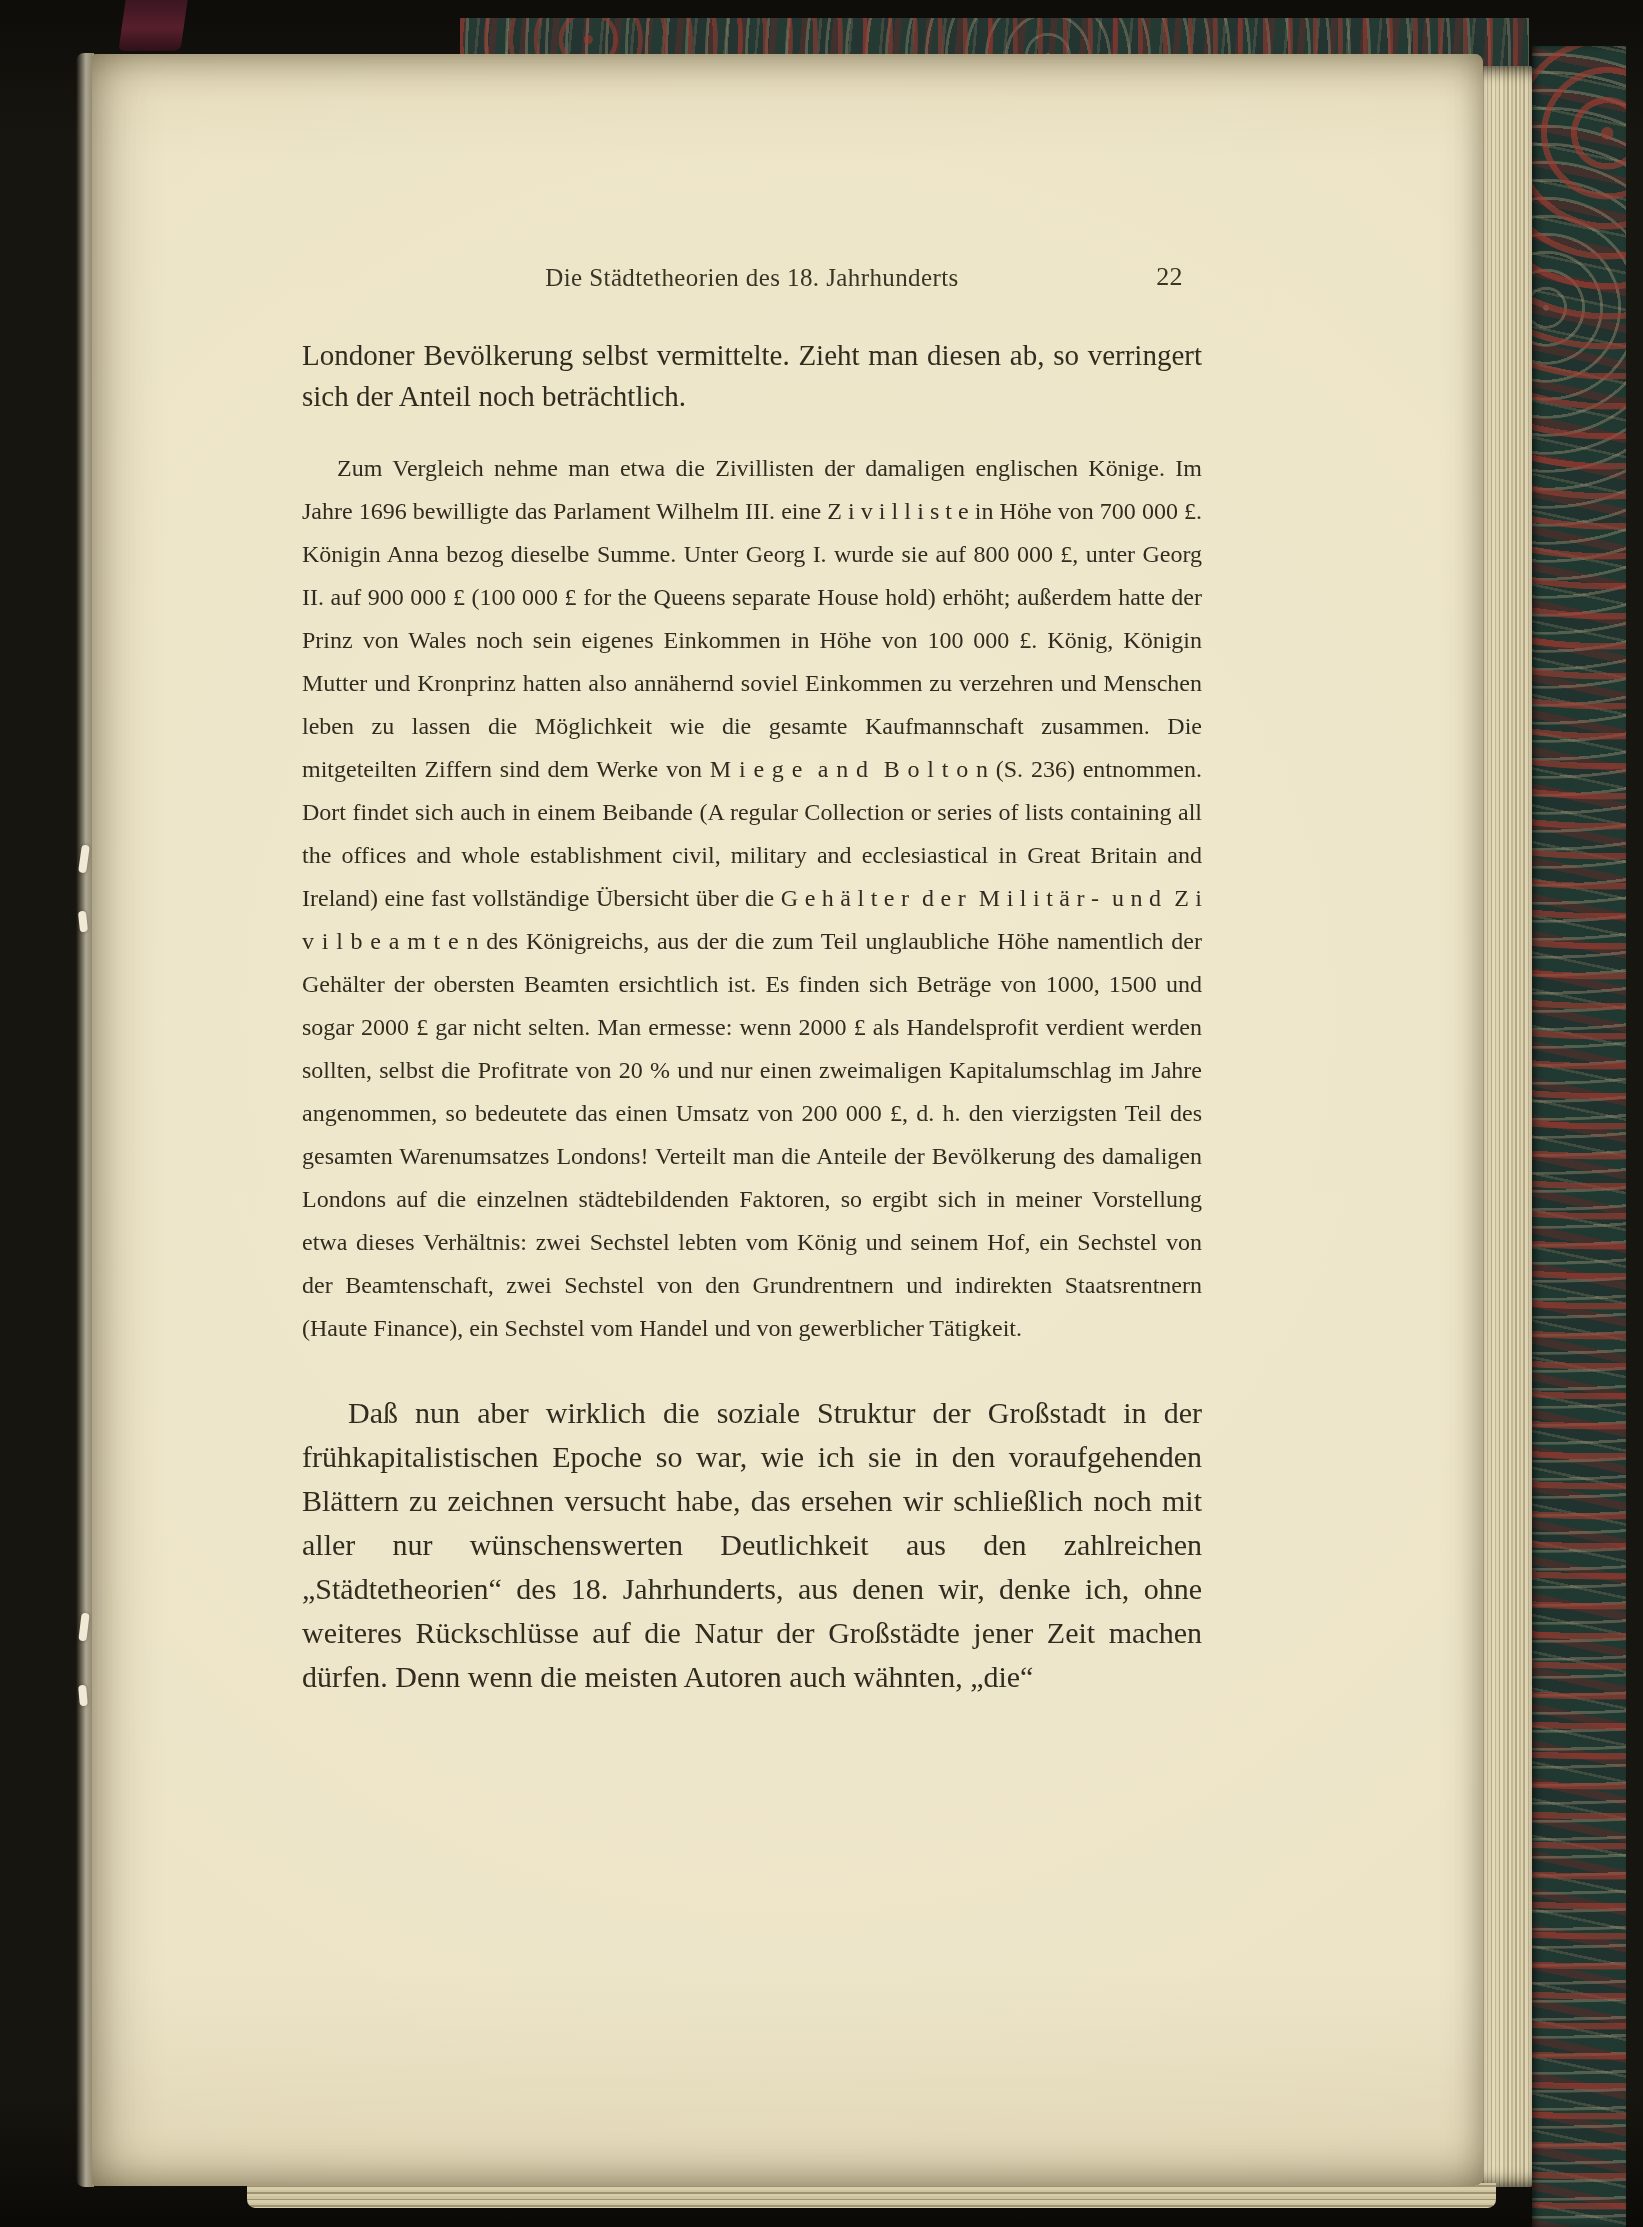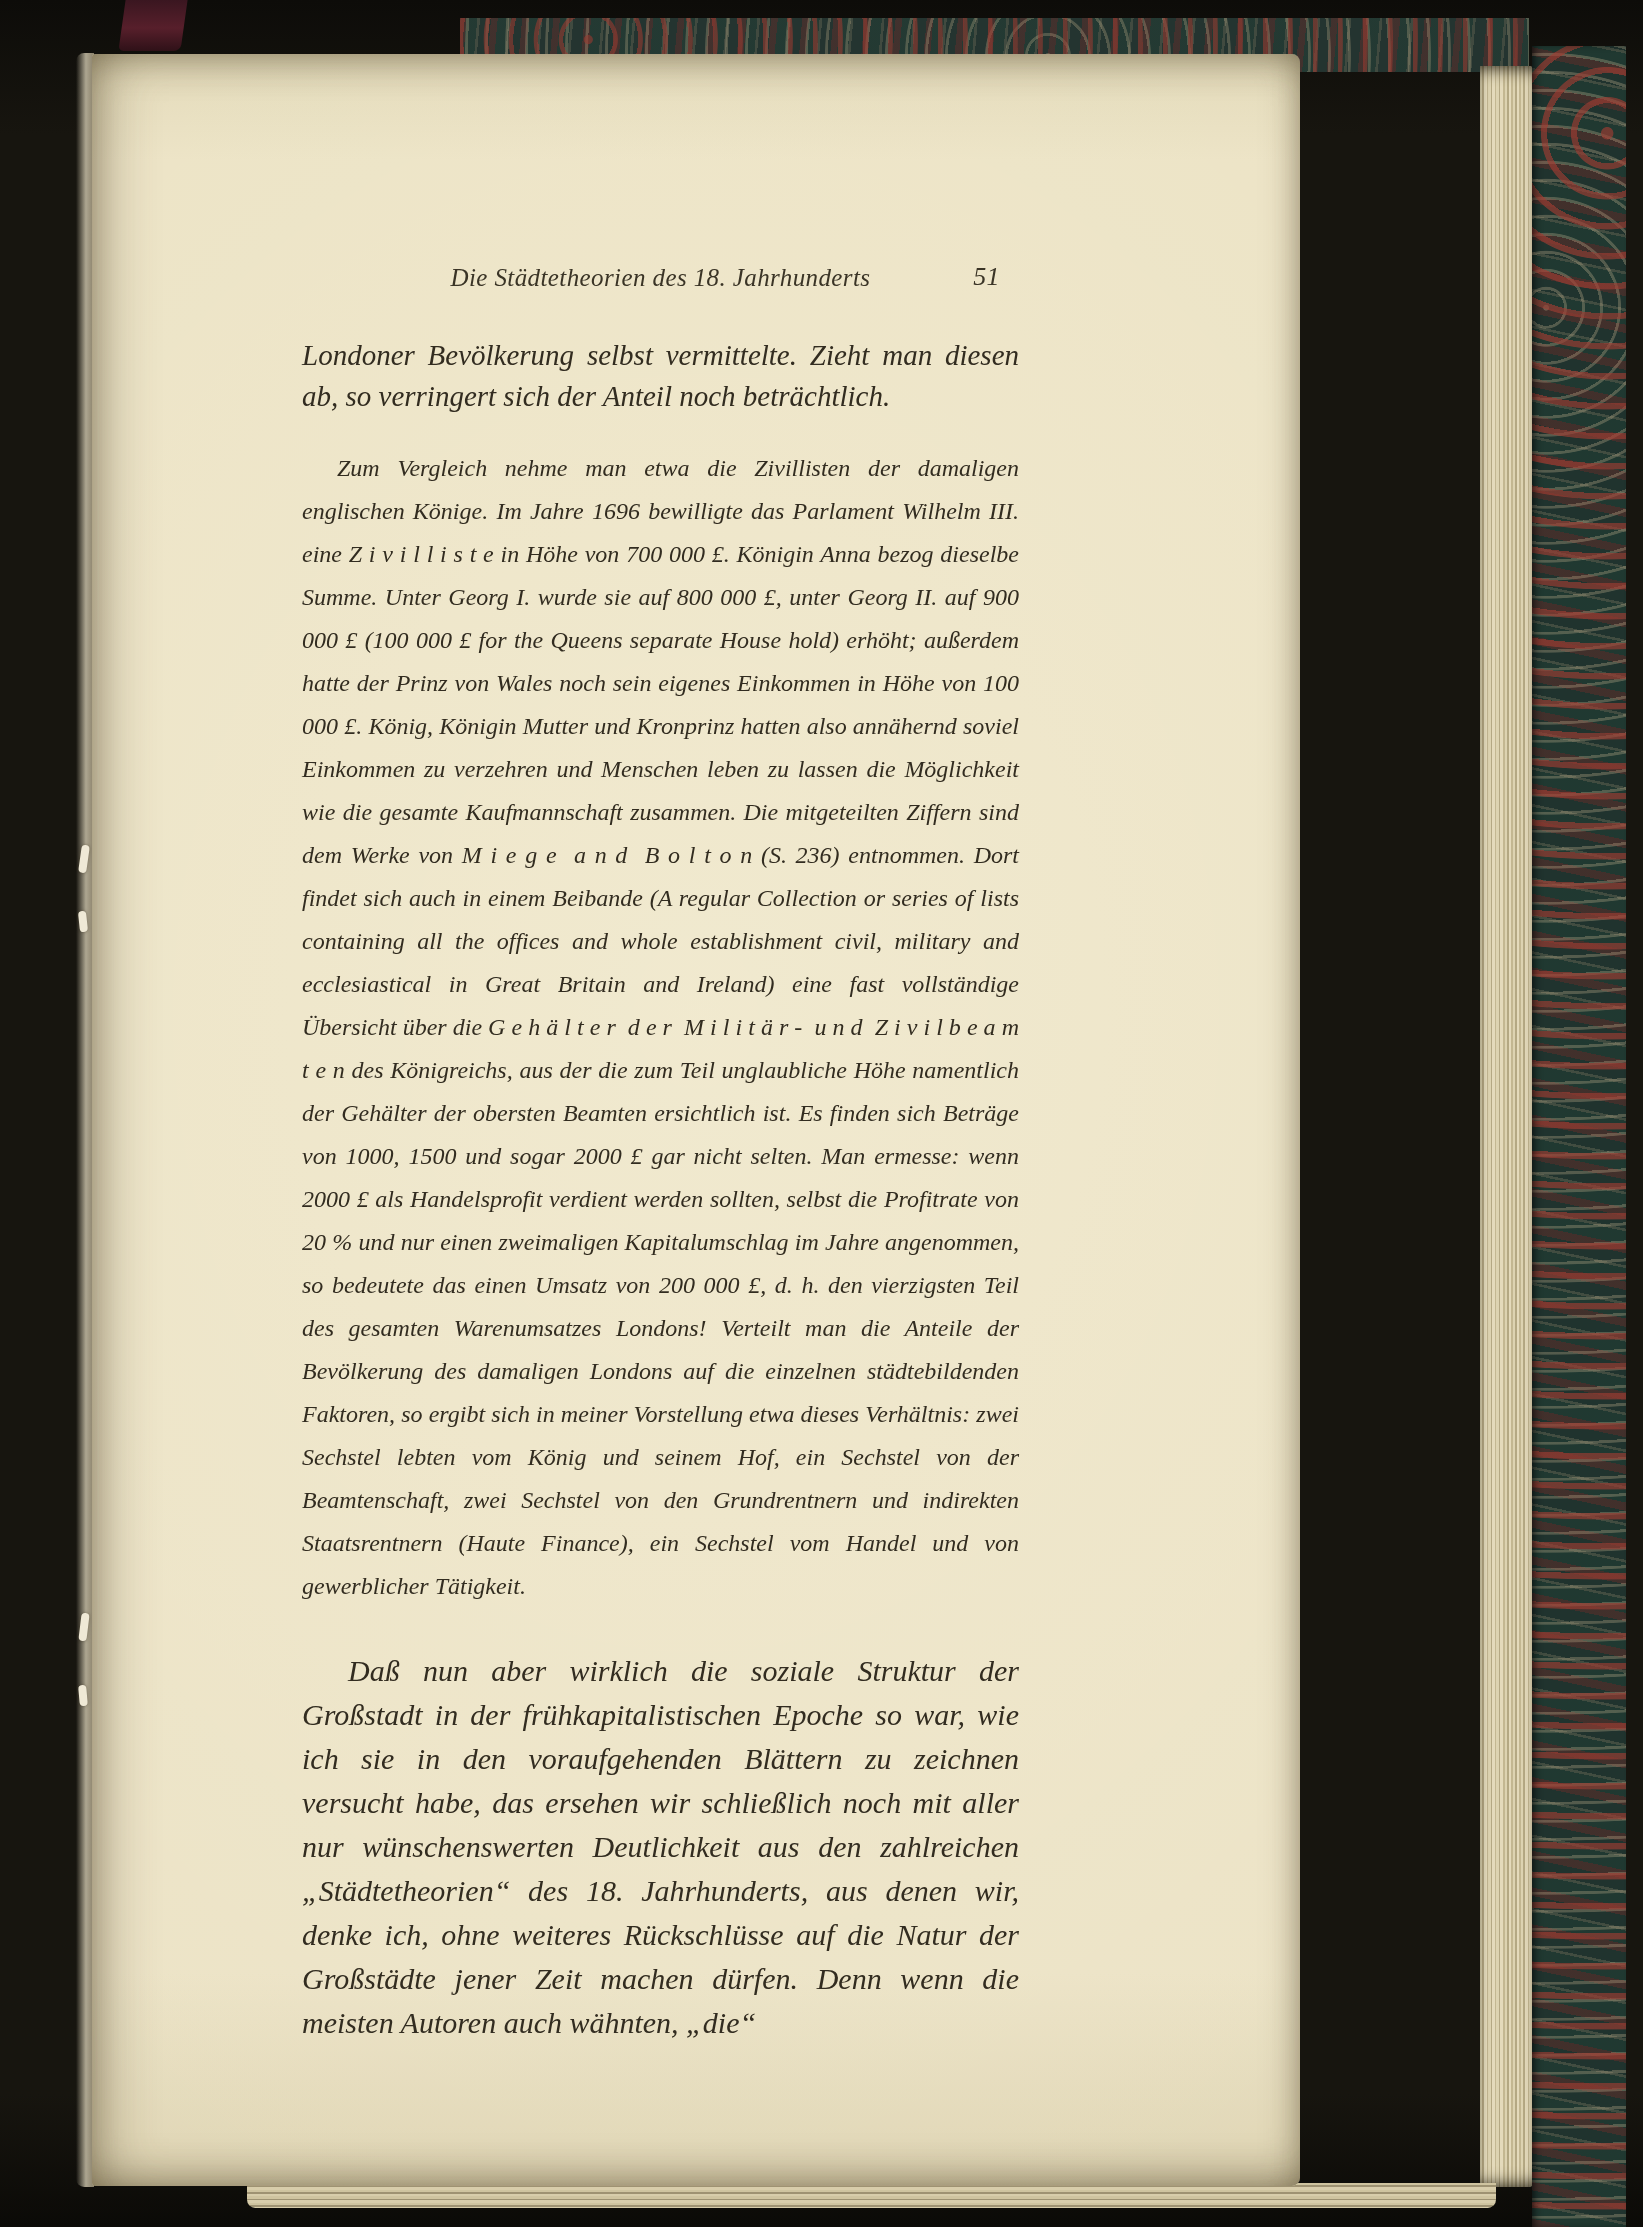--- a/index.html
+++ b/index.html
@@ -63,35 +63,34 @@
     background-color: #20332e;
     background-image:
       repeating-radial-gradient(circle at 80% 4%, rgba(158,60,50,.65) 0 5.8px, transparent 6.6px 30px),
       repeating-radial-gradient(circle at 15% 12%, rgba(205,185,148,.3) 0 2.5px, transparent 3.3px 18px),
       repeating-linear-gradient(12deg, rgba(112,44,40,.42) 0 8.2px, rgba(32,62,52,.5) 8.2px 21.4px, rgba(198,178,138,.2) 21.4px 24px, transparent 24px 36px);
     box-shadow: inset 5px 0 8.2px -3.3px rgba(0,0,0,.75);
   }
   
   .page {
     position: absolute;
-    left: 92px; top: 54px; width: 1208px; height: 2132px;
+    left: 92px; top: 54px; width: 1391px; height: 2132px;
     background:
       radial-gradient(130% 90% at 50% 45%, rgba(255,252,235,.25), rgba(0,0,0,0) 70%),
       linear-gradient(180deg, #e2d9b8 0%, #ece3c5 5%, #ece3c6 90%, #dfd5b4 100%);
     background-color: #ebe2c5;
     border-radius: 3.3px 8.2px 8.2px 3.3px;
     box-shadow:
       inset 28px 0 58px -21.4px rgba(70,58,30,.45),
       inset -16.4px 0 38px -16.4px rgba(70,58,30,.35),
       inset 0 21.4px 41px -20px rgba(70,58,30,.4),
       inset 0 -25px 45px -21.4px rgba(70,58,30,.4);
     box-sizing: border-box;
     padding: 210px 275px 0 204px;
     color: #322c20;
-    font-style: italic;
   }
   .stitch {
     position: absolute;
     width: 8.2px; height: 28px;
     background: #efe9d6;
     border-radius: 5px;
     box-shadow: 0 0 3.3px rgba(40,30,10,.4);
   }
   .stitch.s1 { left: 80px; top: 845px; transform: rotate(8deg); }
   .stitch.s2 { left: 79px; top: 911px; transform: rotate(-6deg); height: 21.4px; }
@@ -156,21 +155,21 @@
 
   <div class="stitch s1"></div>
   <div class="stitch s2"></div>
   <div class="stitch s3"></div>
   <div class="stitch s4"></div>
 
   <div class="page">
 
     <div class="page-header">
       <span>Die Städtetheorien des 18. Jahrhunderts</span>
-      <span class="page-number">51</span>
+      <span class="page-number">22</span>
     </div>
 
     <p class="lead first">Londoner Bevölkerung selbst vermittelte.  Zieht man diesen ab, so verringert sich der Anteil noch beträchtlich.</p>
 
     <p class="petit">Zum Vergleich nehme man etwa die Zivillisten der damaligen englischen Könige.  Im Jahre 1696 bewilligte das Parlament Wilhelm III. eine Z i v i l l i s t e in Höhe von 700 000 £.  Königin Anna bezog dieselbe Summe.  Unter Georg I. wurde sie auf 800 000 £, unter Georg II. auf 900 000 £ (100 000 £ for the Queens separate House hold) erhöht; außerdem hatte der Prinz von Wales noch sein eigenes Einkommen in Höhe von 100 000 £.  König, Königin Mutter und Kronprinz hatten also annähernd soviel Einkommen zu verzehren und Menschen leben zu lassen die Möglichkeit wie die gesamte Kaufmannschaft zusammen.  Die mitgeteilten Ziffern sind dem Werke von M i e g e&nbsp;&nbsp;a n d&nbsp;&nbsp;B o l t o n (S. 236) entnommen.  Dort findet sich auch in einem Beibande (A regular Collection or series of lists containing all the offices and whole establishment civil, military and ecclesiastical in Great Britain and Ireland) eine fast vollständige Übersicht über die G e h ä l t e r&nbsp;&nbsp;d e r&nbsp;&nbsp;M i l i t ä r -&nbsp;&nbsp;u n d&nbsp;&nbsp;Z i v i l b e a m t e n des Königreichs, aus der die zum Teil unglaubliche Höhe namentlich der Gehälter der obersten Beamten ersichtlich ist.  Es finden sich Beträge von 1000, 1500 und sogar 2000 £ gar nicht selten.  Man ermesse: wenn 2000 £ als Handelsprofit verdient werden sollten, selbst die Profitrate von 20 % und nur einen zweimaligen Kapitalumschlag im Jahre angenommen, so bedeutete das einen Umsatz von 200 000 £, d. h. den vierzigsten Teil des gesamten Warenumsatzes Londons!  Verteilt man die Anteile der Bevölkerung des damaligen Londons auf die einzelnen städtebildenden Faktoren, so ergibt sich in meiner Vorstellung etwa dieses Verhältnis: zwei Sechstel lebten vom König und seinem Hof, ein Sechstel von der Beamtenschaft, zwei Sechstel von den Grundrentnern und indirekten Staatsrentnern (Haute Finance), ein Sechstel vom Handel und von gewerblicher Tätigkeit.</p>
 
 
     <p class="lead second">Daß nun aber wirklich die soziale Struktur der Großstadt in der frühkapitalistischen Epoche so war, wie ich sie in den voraufgehenden Blättern zu zeichnen versucht habe, das ersehen wir schließlich noch mit aller nur wünschenswerten Deutlichkeit aus den zahlreichen „Städtetheorien“ des 18. Jahrhunderts, aus denen wir, denke ich, ohne weiteres Rückschlüsse auf die Natur der Großstädte jener Zeit machen dürfen.  Denn wenn die meisten Autoren auch wähnten, „die“</p>
 
   </div>

